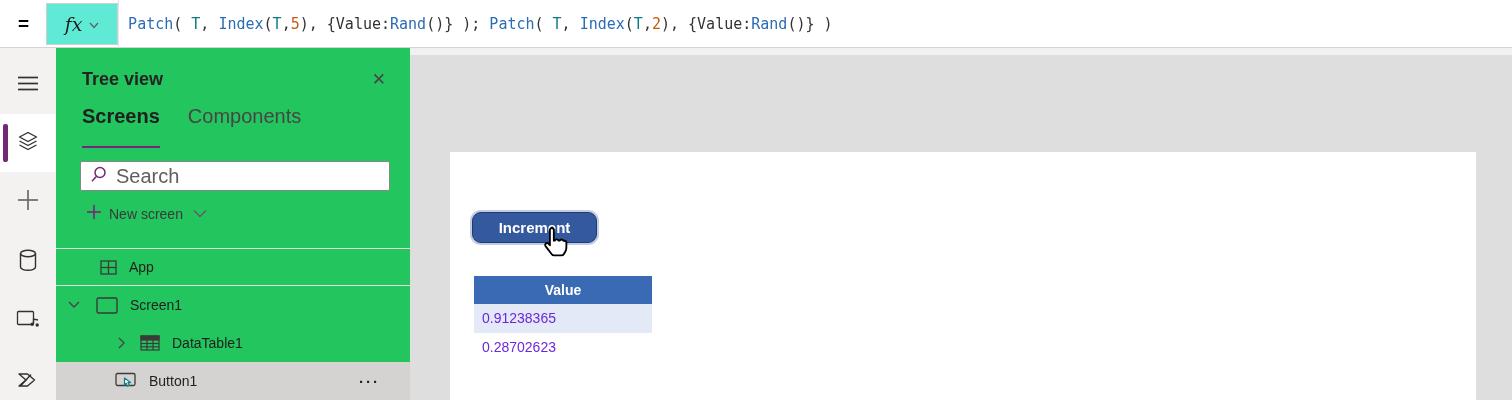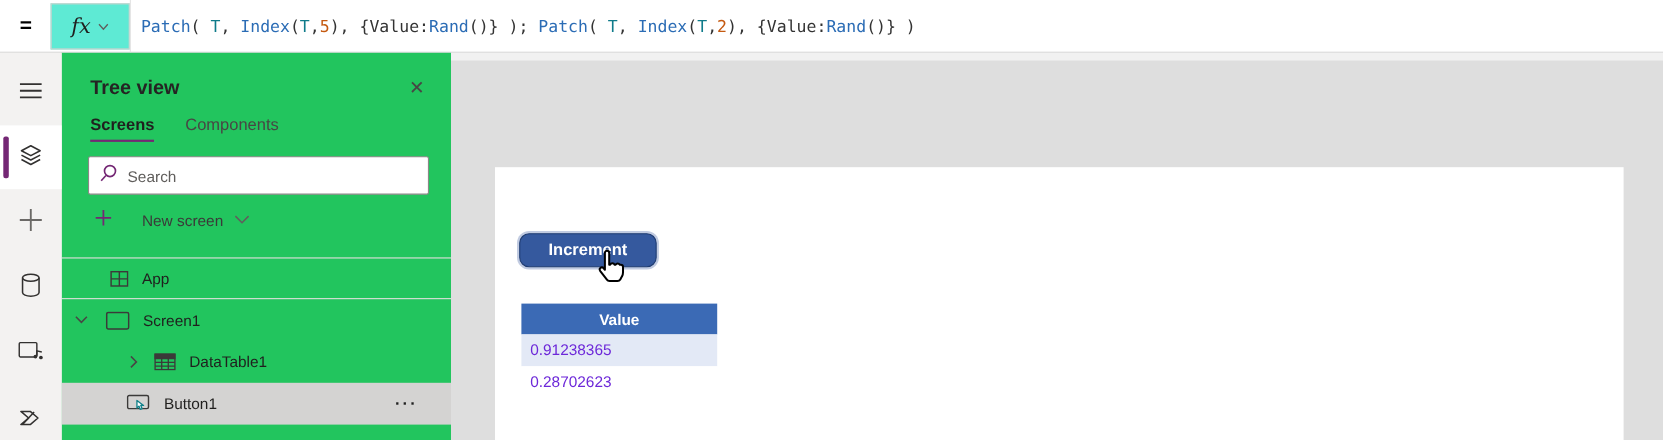--- a/index.html
+++ b/index.html
@@ -27,30 +27,30 @@
   .rail-item{position:absolute;left:0;width:56px;height:48px;display:flex;align-items:center;justify-content:center;cursor:pointer}
   .rail-item.sel{background:#fff;height:58px}
   .rail-bar{position:absolute;left:3px;top:10px;width:5px;height:38px;background:#742774;border-radius:2px}
 
   
   .panel{width:354px;background:#22c55e;flex:none;display:flex;flex-direction:column}
   .panel-head{display:flex;justify-content:space-between;align-items:center;padding:21px 24px 0 26px}
   .panel-title{font-size:18px;font-weight:700;color:#252423}
   .close-btn{font-size:17px;color:#484644;cursor:pointer;line-height:1}
   .tabs{display:flex;gap:28px;padding:15px 0 0 26px}
-  .tab{font-size:15px;padding-bottom:5px;cursor:pointer}
+  .tab{font-size:20px;padding-bottom:18px;cursor:pointer}
   .tab.active{font-weight:700;color:#201f1e;border-bottom:2px solid #742774}
   .tab.inactive{color:#484644}
   .searchbox{margin:13px 20px 0 24px;height:35px;background:#fff;border:1px solid #8a8886;border-radius:2px;
     display:flex;align-items:center;padding:0 9px;gap:9px}
-  .searchbox input{border:0;outline:0;flex:1;font-size:14px;color:#201f1e;background:transparent;
+  .searchbox input{border:0;outline:0;flex:1;font-size:20px;color:#201f1e;background:transparent;
     font-family:"Liberation Sans",sans-serif}
   .searchbox input::placeholder{color:#605e5c}
   .newscreen{display:flex;align-items:center;padding:13px 0 9px 30px;color:#3b3a39;font-size:14px;cursor:pointer}
-  .newscreen .nslabel{margin-left:27px}
+  .newscreen .nslabel{margin-left:7px}
   .newscreen .nschev{margin-left:10px;display:flex}
   .tree{margin-top:16px}
   .tree-row{height:38px;display:flex;align-items:center;font-size:14px;color:#201f1e;cursor:pointer}
   .row-app{border-top:1px solid #e1dfdd;border-bottom:1px solid #e1dfdd}
   .row-sel{background:#d4d3d2}
   .tlabel{margin-left:12px}
   .chev{display:flex;align-items:center}
   .more{margin-left:auto;margin-right:30px;font-weight:700;letter-spacing:2px;color:#1f1f1f;font-size:15px}
 
   

